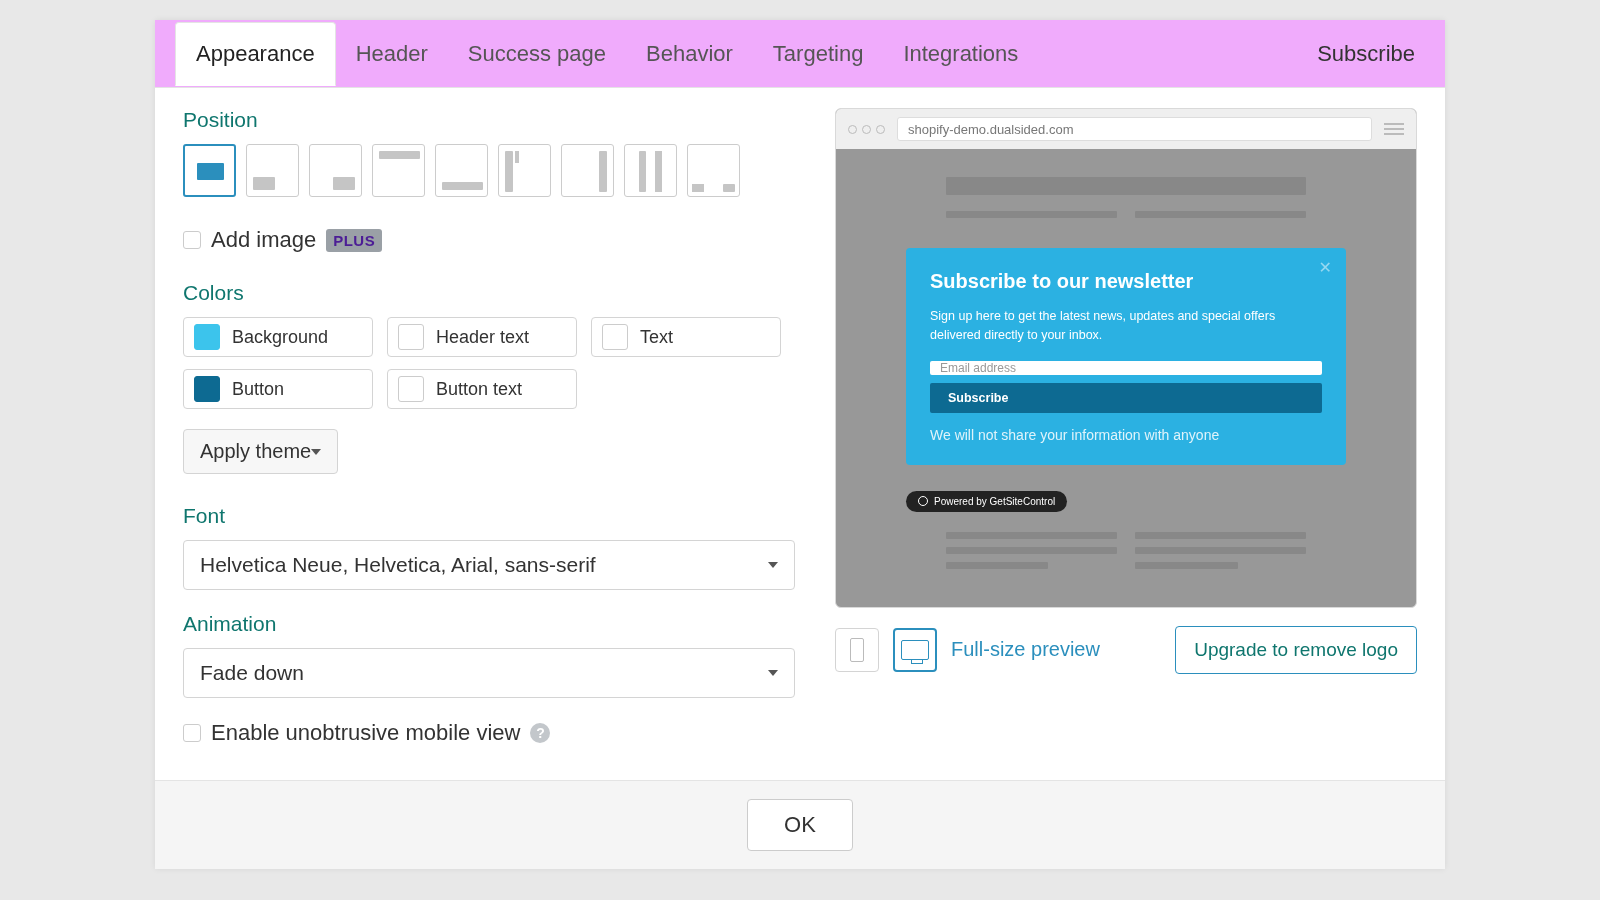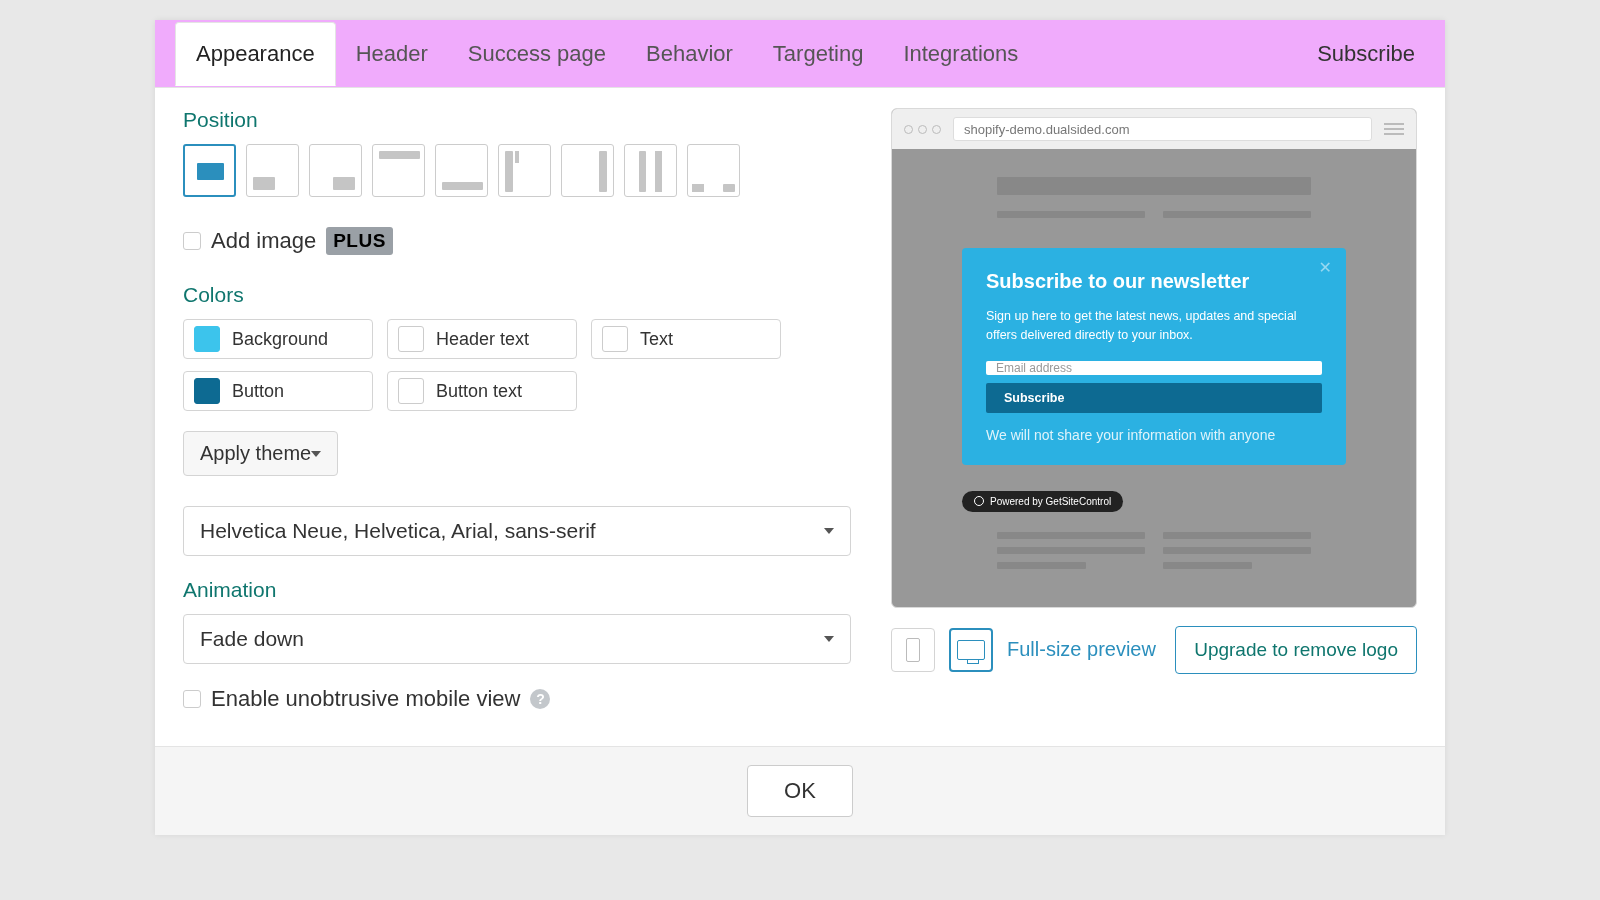--- a/index.html
+++ b/index.html
@@ -97,22 +97,22 @@
 }
 .checkbox {
   width: 18px; height: 18px;
   border: 1.5px solid #ccc;
   border-radius: 3px;
   background: #fff;
 }
 .checkbox-row .text { font-size: 22px; color: #333; }
 .plus-badge {
   background: #9aa0a6;
-  color: #000000;
-  font-size: 19px;
+  color: #4c1d95;
+  font-size: 15px;
   font-weight: 600;
   padding: 3px 7px;
   border-radius: 3px;
   letter-spacing: 0.5px;
 }
 
 .colors-grid {
   display: grid;
   grid-template-columns: repeat(3, 190px);
   gap: 12px 14px;
@@ -149,21 +149,21 @@
   width: 0; height: 0;
   border-left: 5px solid transparent;
   border-right: 5px solid transparent;
   border-top: 6px solid #555;
 }
 
 .select {
   display: flex;
   align-items: center;
   justify-content: space-between;
-  width: 668px;
+  width: 612px;
   border: 1px solid #d4d4d4;
   border-radius: 4px;
   padding: 12px 16px;
   font-size: 21px;
   color: #333;
   background: #fff;
   cursor: pointer;
   margin-bottom: 22px;
 }
 .help-icon {
@@ -377,20 +377,21 @@
           <span class="swatch" style="background:#fff"></span>
           <span>Button text</span>
         </div>
       </div>
 
       <div class="apply-theme">
         <span>Apply theme</span>
         <span class="caret"></span>
       </div>
 
+      <div class="section-label">Font</div>
       <div class="select">
         <span>Helvetica Neue, Helvetica, Arial, sans-serif</span>
         <span class="caret"></span>
       </div>
 
       <div class="section-label">Animation</div>
       <div class="select">
         <span>Fade down</span>
         <span class="caret"></span>
       </div>

